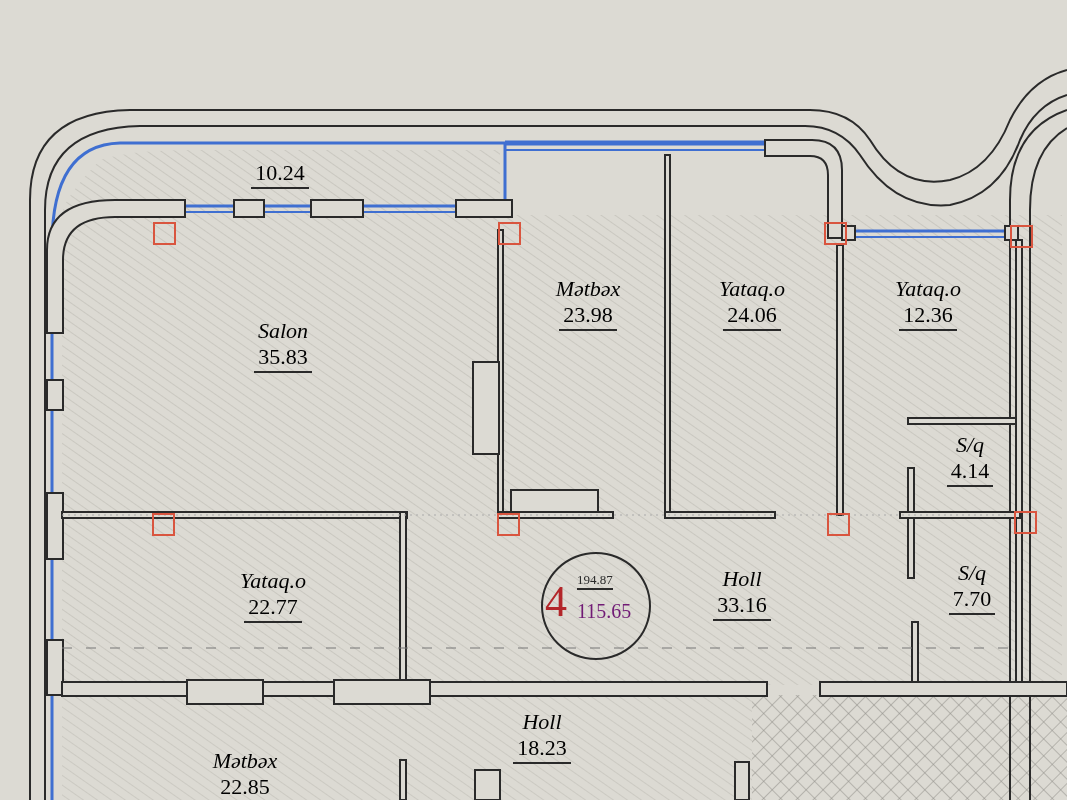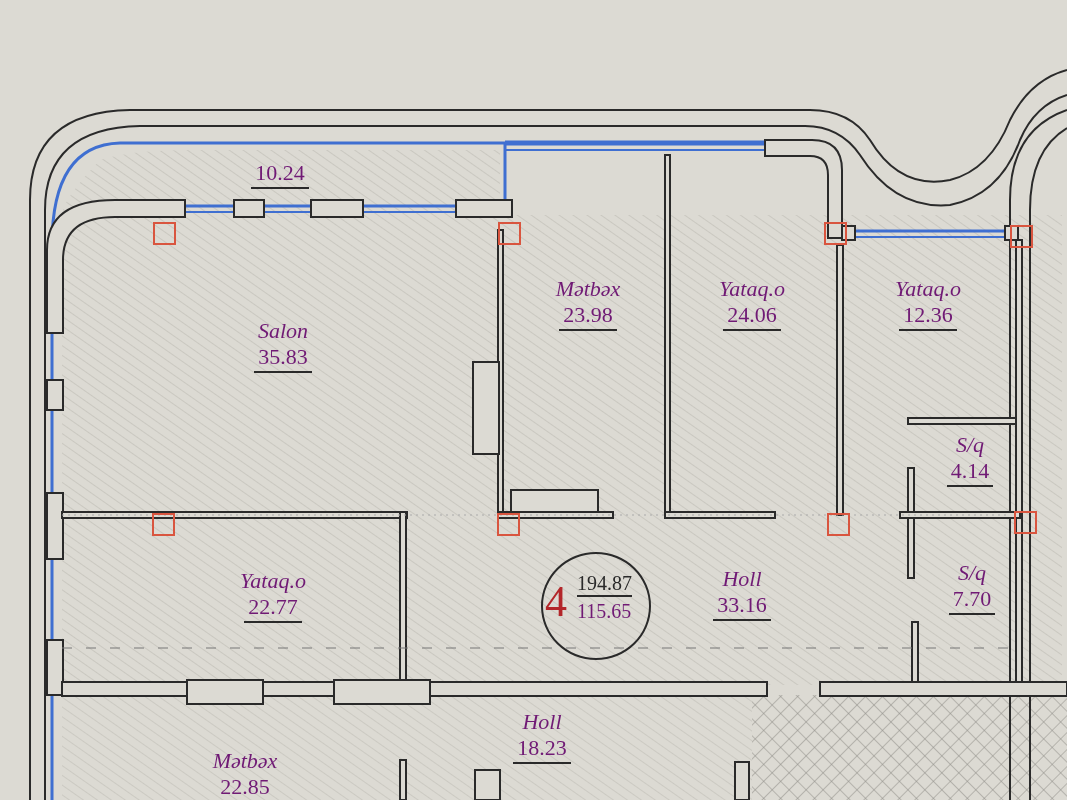--- a/index.html
+++ b/index.html
@@ -1,23 +1,23 @@
 <!DOCTYPE html>
 <html><head>
 <meta charset="utf-8">
 <style>
   html, body { margin:0; padding:0; }
   body { width:1067px; height:800px; overflow:hidden; background:#dcdad3; font-family:"Liberation Serif", serif; }
   #plan { position:absolute; left:0; top:0; width:1067px; height:800px; }
-  .lbl { position:absolute; text-align:center; color:#701a75; font-size:22px; line-height:26px; }
+  .lbl { position:absolute; text-align:center; color:#000000; font-size:22px; line-height:26px; }
   .lbl .name { display:block;font-style:italic; }
   .lbl .area { display:inline-block; border-bottom:2px solid #2a2a2a; padding:0 4px 1px; }
   .badge { position:absolute; left:541px; top:552px; width:106px; height:104px; border:2px solid #2a2a2a; border-radius:50%; }
   .badge .num { position:absolute; left:2px; top:22px; font-size:44px; color:#b3262a; }
-  .badge .top { position:absolute; left:34px; top:18px; font-size:20px; border-bottom:2px solid #2a2a2a; color:#2a2a2a; }
+  .badge .top { position:absolute; left:34px; top:18px; font-size:13px; border-bottom:2px solid #2a2a2a; color:#2a2a2a; }
   .badge .bot { position:absolute; left:34px; top:46px; font-size:20px; color:#701a75; }
 </style>
 </head>
 <body>
 
 <svg id="plan" viewBox="0 0 1067 800">
   <defs>
     <pattern id="hatch" width="8" height="8" patternUnits="userSpaceOnUse" patternTransform="rotate(-55)">
       <line x1="0" y1="0" x2="0" y2="8" stroke="#b7b5ae" stroke-width="1"></line>
     </pattern>

